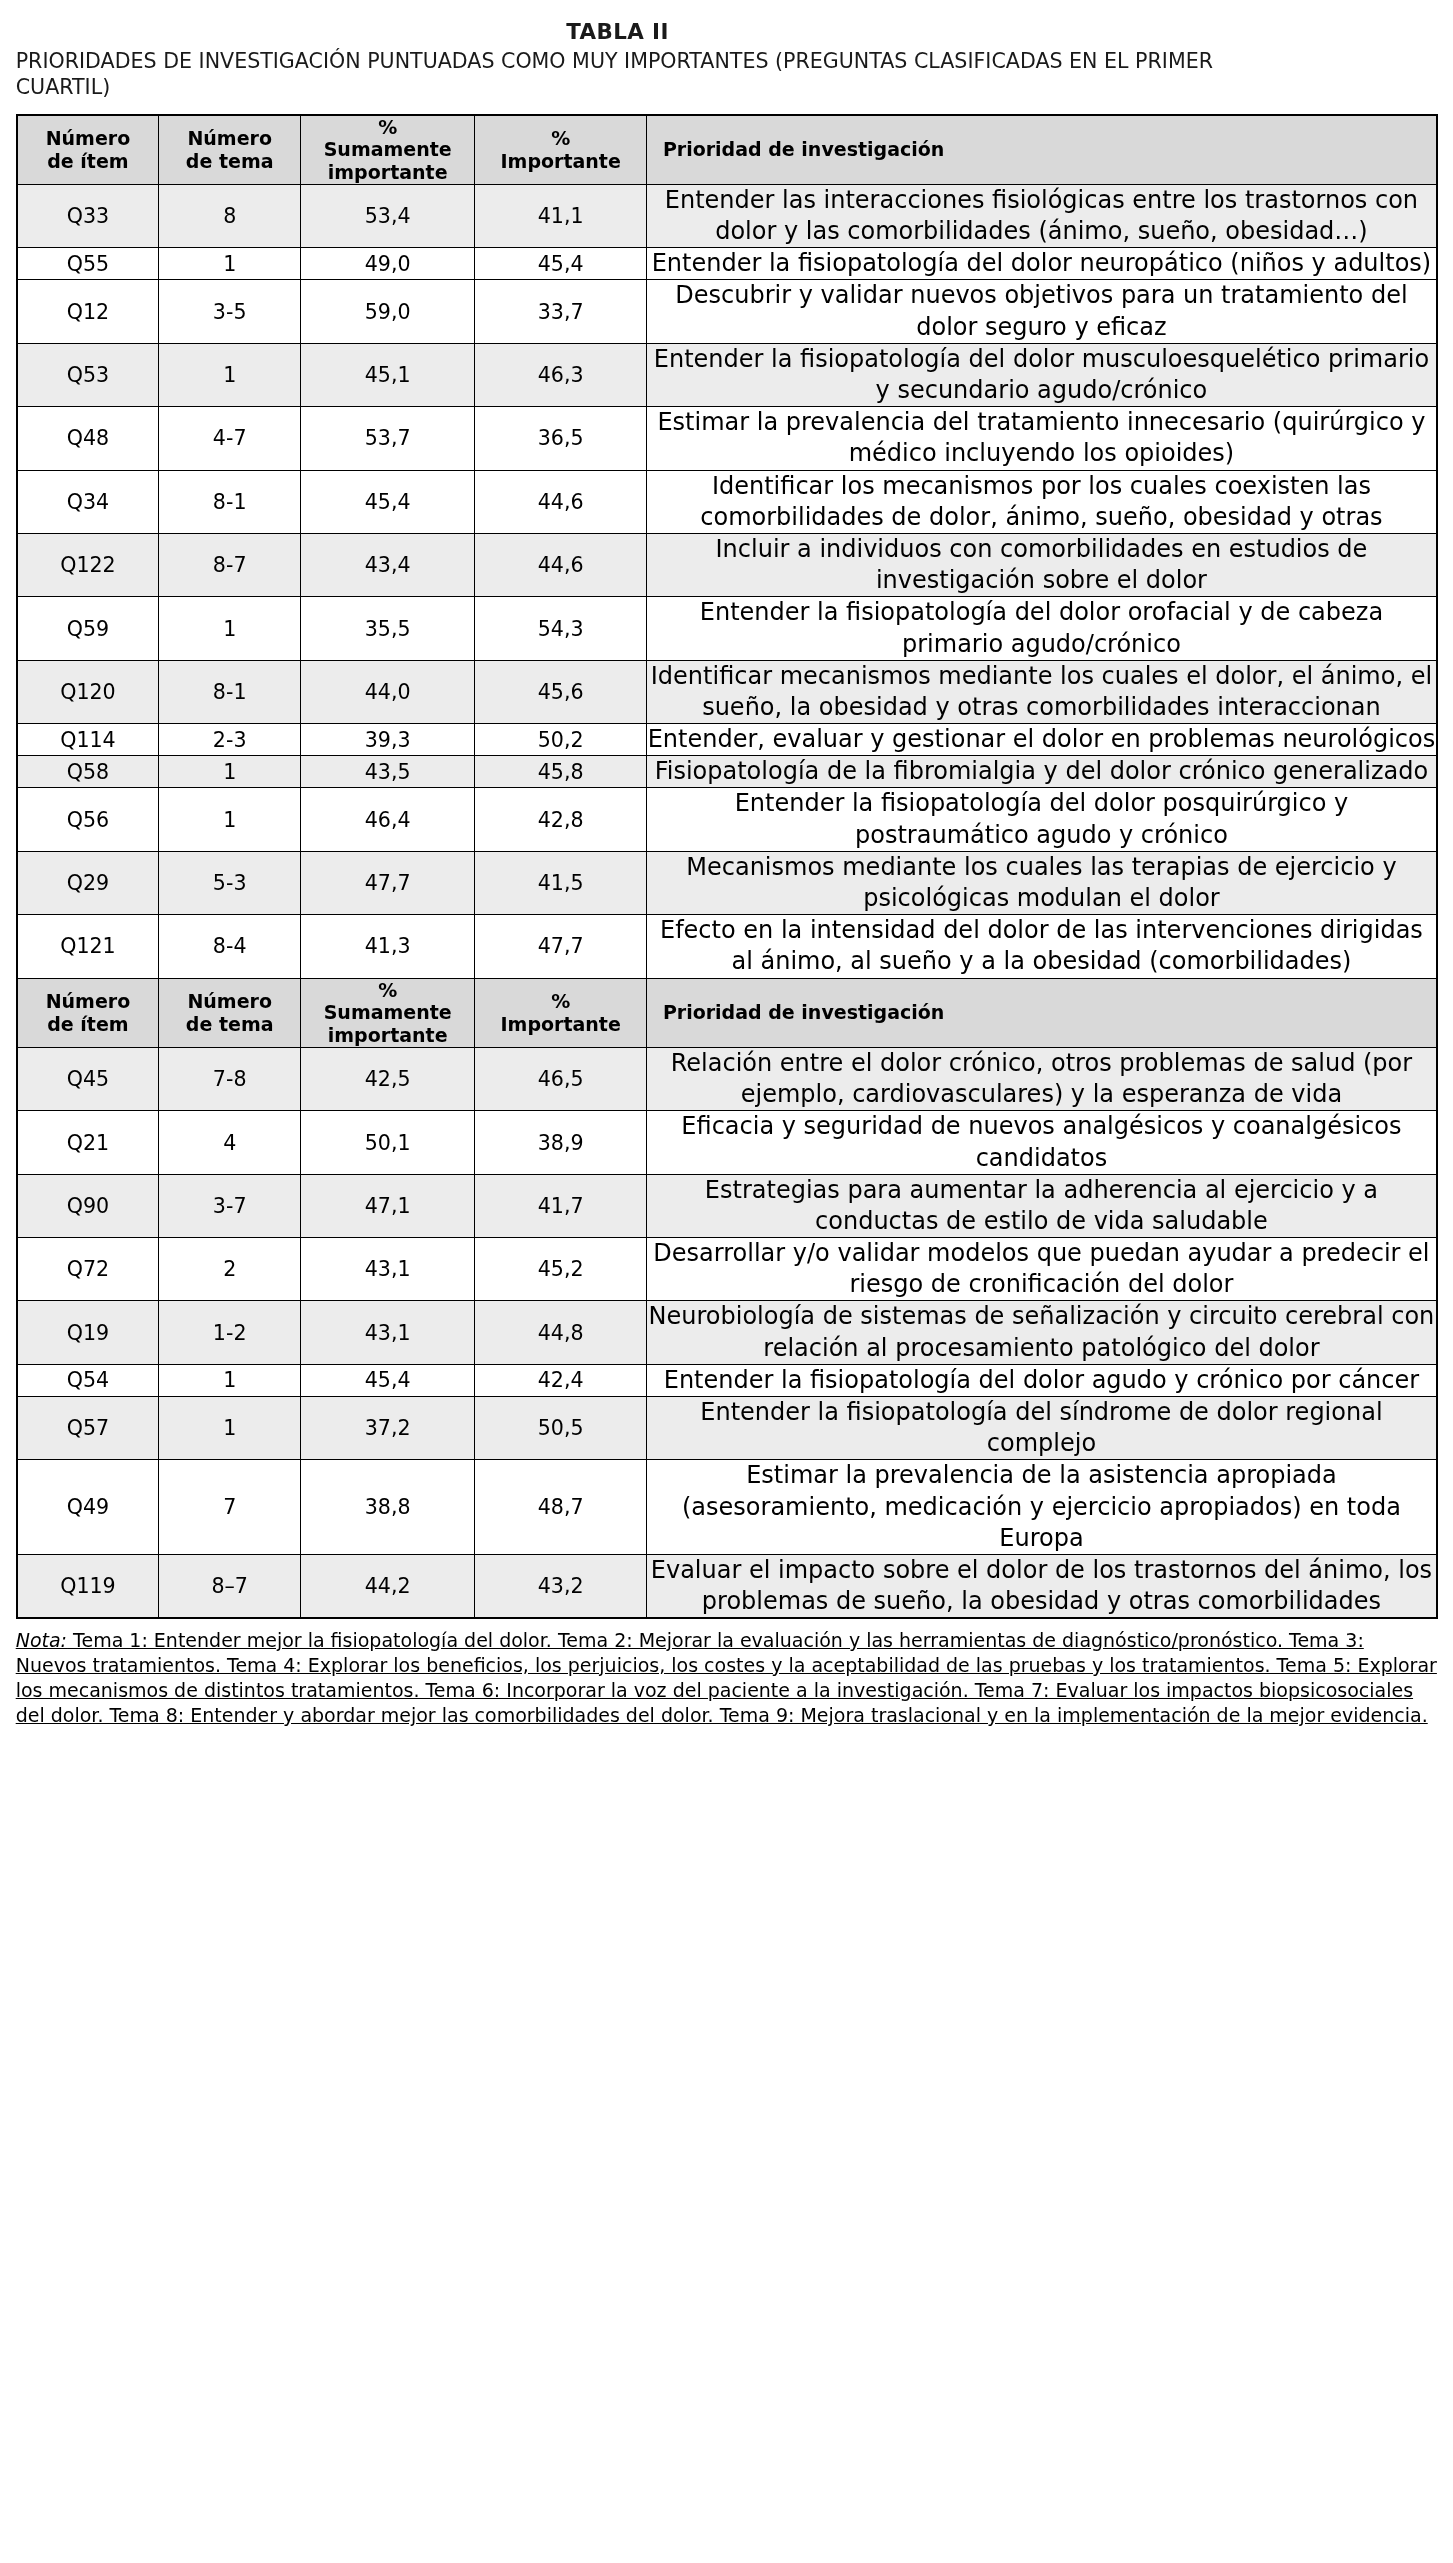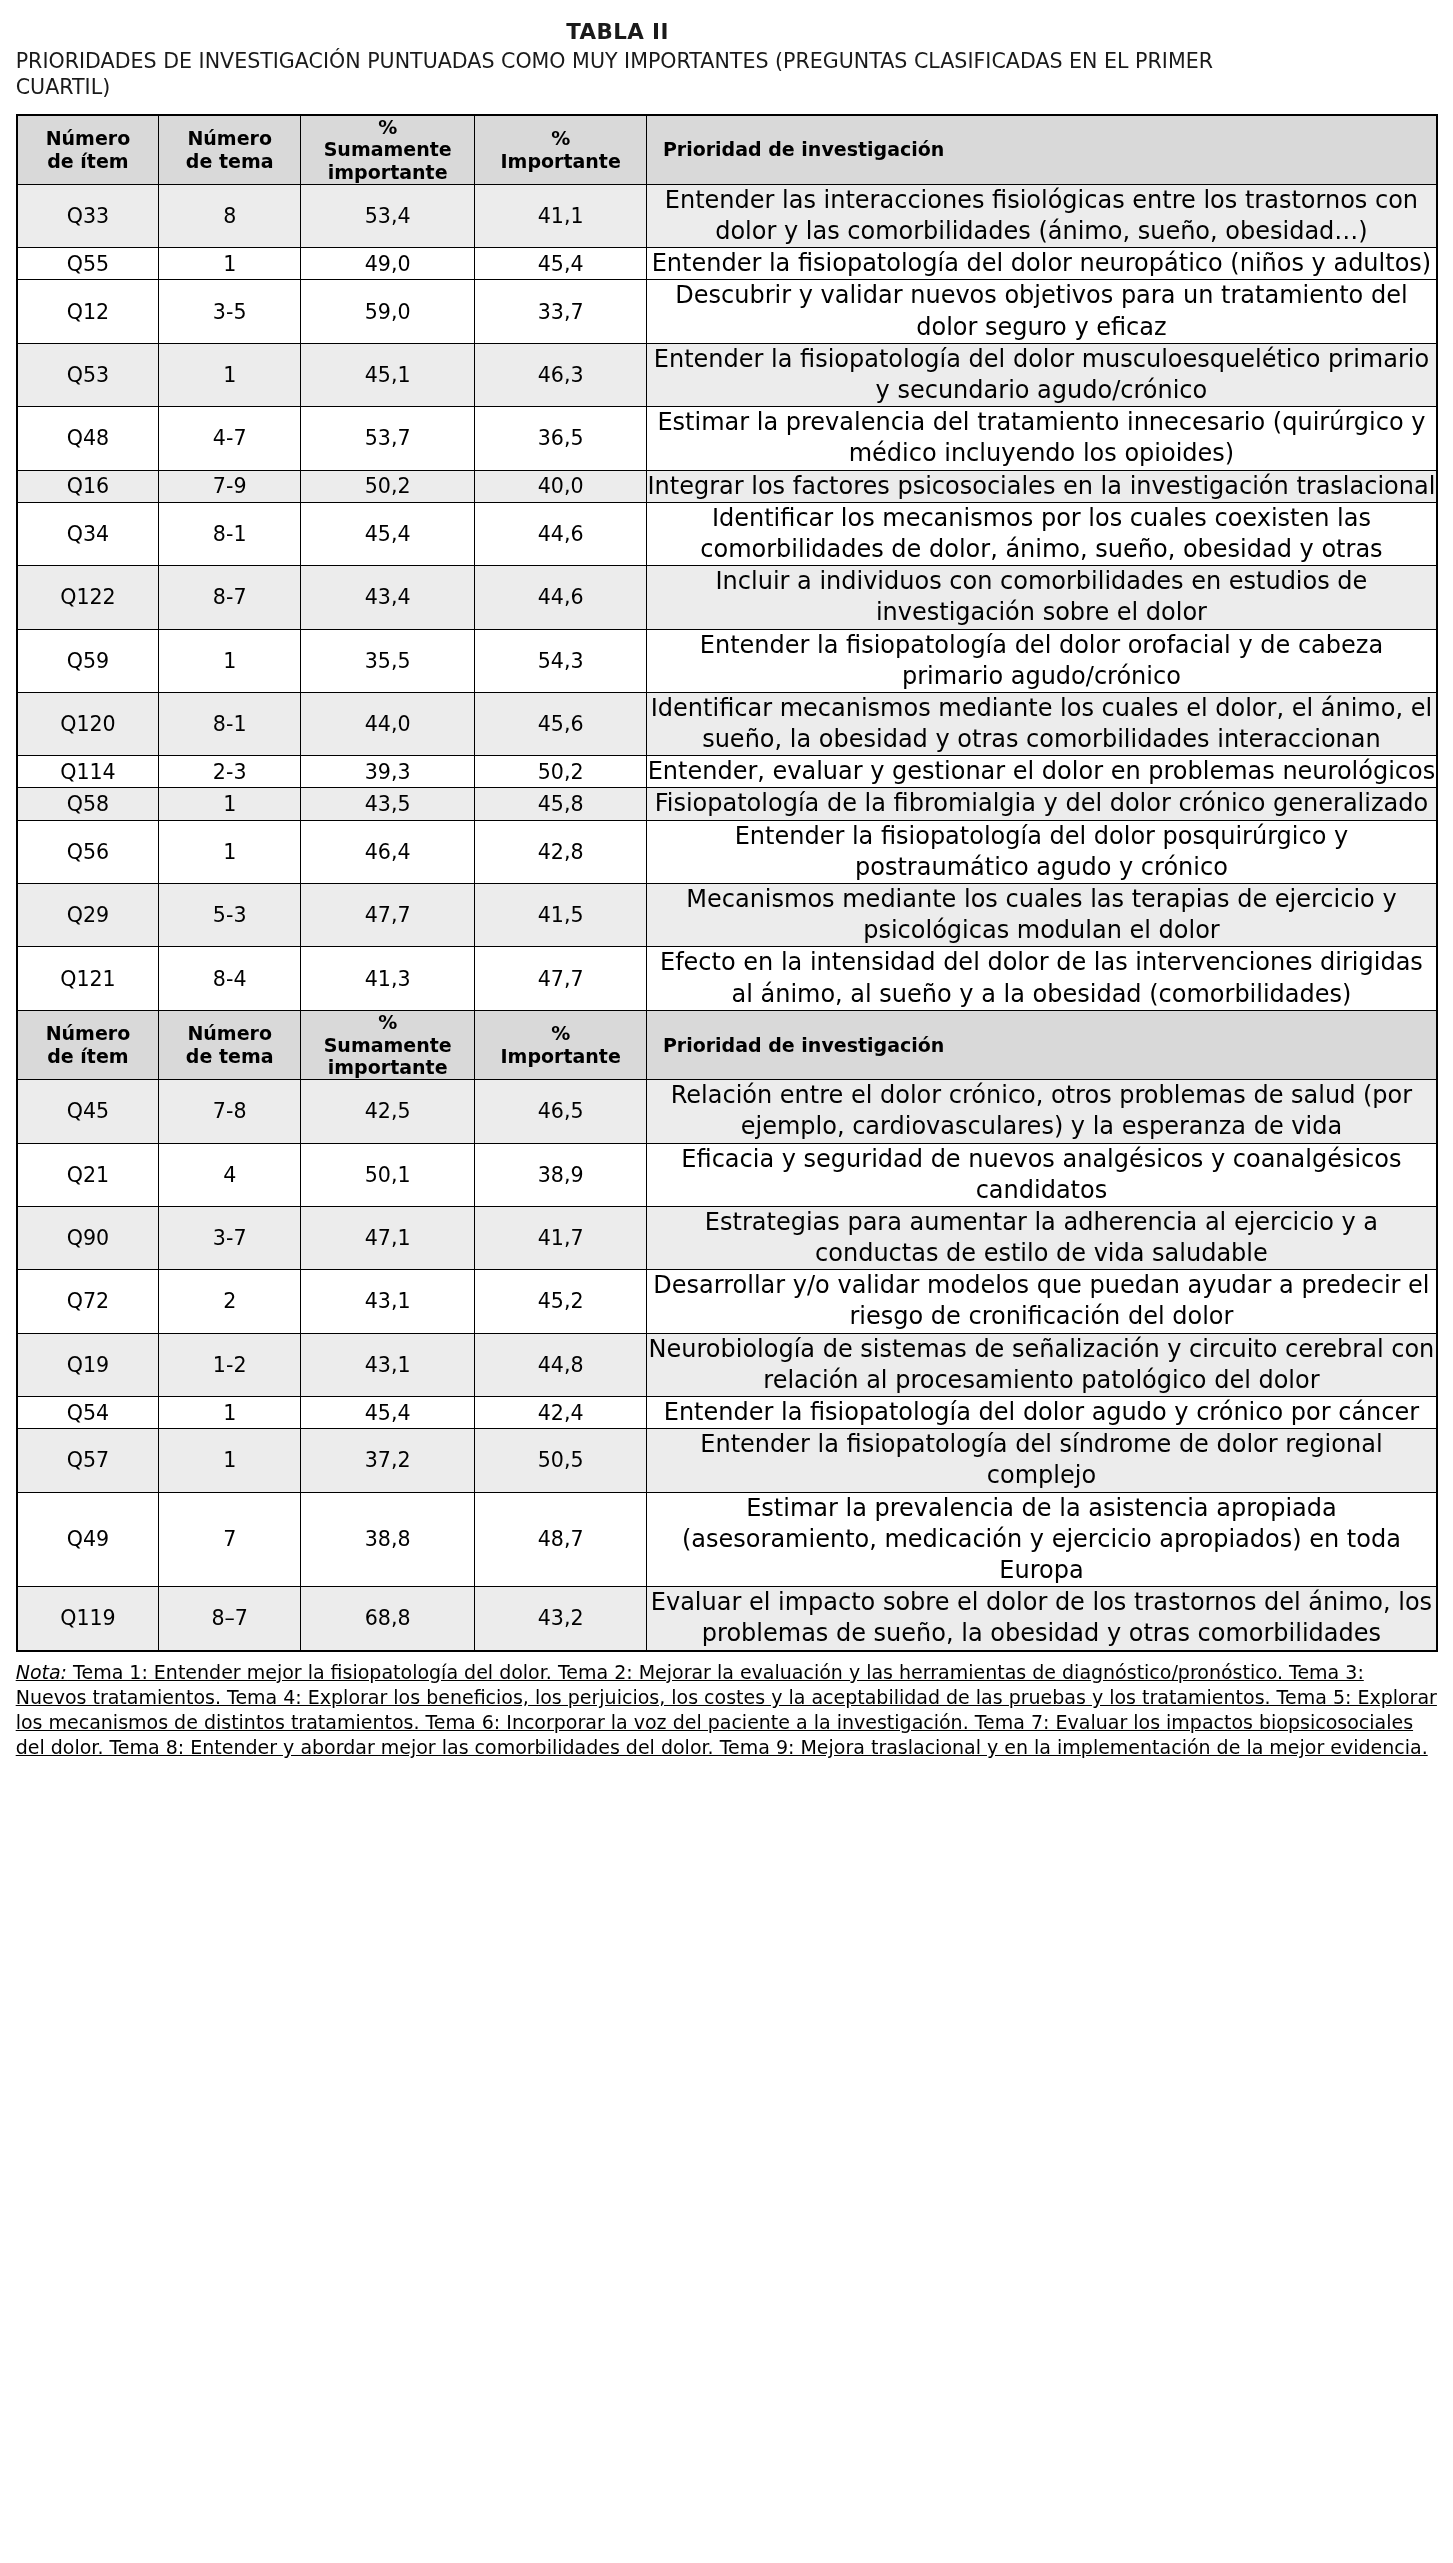--- a/index.html
+++ b/index.html
@@ -147,27 +147,20 @@
           <td class="num">46,3</td>
           <td class="prio-text">Entender la fisiopatología del dolor musculoesquelético primario y secundario agudo/crónico</td>
         </tr>
         <tr class="plain">
           <td class="num">Q48</td>
           <td class="num">4-7</td>
           <td class="num">53,7</td>
           <td class="num">36,5</td>
           <td class="prio-text">Estimar la prevalencia del tratamiento innecesario (quirúrgico y médico incluyendo los opioides)</td>
         </tr>
-        <tr class="alt">
-          <td class="num">Q16</td>
-          <td class="num">7-9</td>
-          <td class="num">50,2</td>
-          <td class="num">40,0</td>
-          <td class="prio-text">Integrar los factores psicosociales en la investigación traslacional</td>
-        </tr>
         <tr class="plain">
           <td class="num">Q34</td>
           <td class="num">8-1</td>
           <td class="num">45,4</td>
           <td class="num">44,6</td>
           <td class="prio-text">Identificar los mecanismos por los cuales coexisten las comorbilidades de dolor, ánimo, sueño, obesidad y otras</td>
         </tr>
         <tr class="alt">
           <td class="num">Q122</td>
           <td class="num">8-7</td>
@@ -283,21 +276,21 @@
         <tr class="plain">
           <td class="num">Q49</td>
           <td class="num">7</td>
           <td class="num">38,8</td>
           <td class="num">48,7</td>
           <td class="prio-text">Estimar la prevalencia de la asistencia apropiada (asesoramiento, medicación y ejercicio apropiados) en toda Europa</td>
         </tr>
         <tr class="alt">
           <td class="num">Q119</td>
           <td class="num">8–7</td>
-          <td class="num">68,8</td>
+          <td class="num">44,2</td>
           <td class="num">43,2</td>
           <td class="prio-text">Evaluar el impacto sobre el dolor de los trastornos del ánimo, los problemas de sueño, la obesidad y otras comorbilidades</td>
         </tr>
       </tbody>
   </table>
 
   <div class="note">
     <em>Nota:</em><span> Tema 1: Entender mejor la fisiopatología del dolor. Tema 2: Mejorar la evaluación y las herramientas de diagnóstico/pronóstico. Tema 3: Nuevos tratamientos. Tema 4: Explorar los beneficios, los perjuicios, los costes y la aceptabilidad de las pruebas y los tratamientos. Tema 5: Explorar los mecanismos de distintos tratamientos. Tema 6: Incorporar la voz del paciente a la investigación. Tema 7: Evaluar los impactos biopsicosociales del dolor. Tema 8: Entender y abordar mejor las comorbilidades del dolor. Tema 9: Mejora traslacional y en la implementación de la mejor evidencia.</span>
   </div>
 

